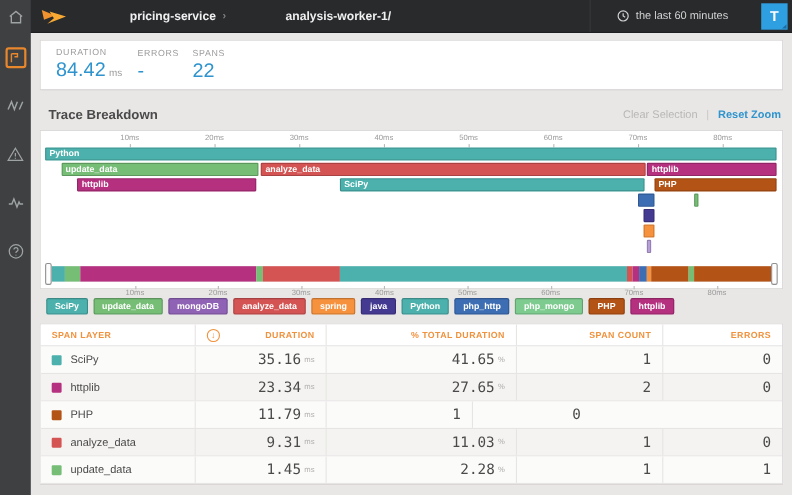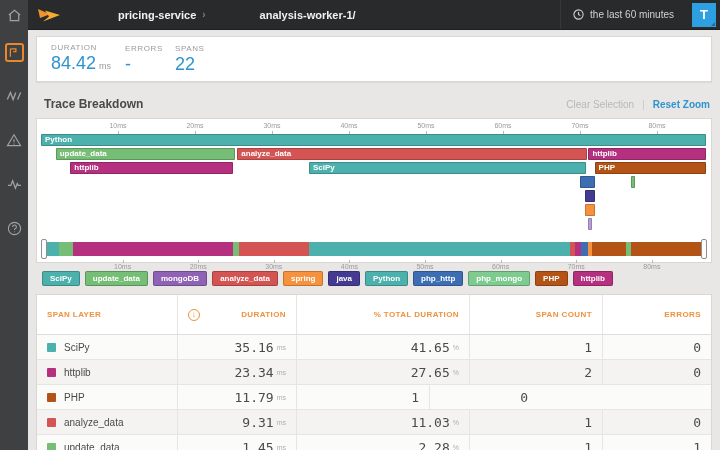--- a/index.html
+++ b/index.html
@@ -7,21 +7,21 @@
   body { font-family:"Liberation Sans", sans-serif; background:#e9e7e6; position:relative; }
 
   
   .sidebar { position:absolute; left:0; top:0; width:28px; height:450px; background:#3e4042; z-index:5; }
   .topbar  { position:absolute; left:0; top:0; width:720px; height:30px; background:#282a2c; border-bottom:1px solid #1d1f20; z-index:4; display:flex; align-items:center; }
   .topbar-inner { margin-left:28px; display:flex; align-items:center; width:692px; height:100%; }
   .logo { width:26px; height:18px; margin:0 8px 0 8px; }
   .crumb { color:#f1f1f1; font-size:11px; font-weight:bold;margin-left:48px; }
   .crumb-sep { color:#7d8082; font-size:10px; margin:0 6px; font-weight:bold; }
   .topbar-right { margin-left:auto; display:flex; align-items:center; height:100%; }
-  .time-range { display:flex; align-items:center; gap:6px; color:#d2d2d2; font-size:10px; padding:0 12px; height:100%; border-left:1px solid #35383a; }
+  .time-range { display:flex; align-items:center; gap:6px; color:#d2d2d2; font-size:10px; padding:0 24px; height:100%; border-left:1px solid #35383a; }
   .avatar { width:24px; height:24px; background:#2e9fe0; color:#fff; font-size:13px; font-weight:bold; display:flex; align-items:center; justify-content:center; margin:0 4px 0 6px; position:relative; }
   .avatar:after { content:""; position:absolute; right:1px; bottom:1px; border-left:4px solid transparent; border-bottom:4px solid #1b6ea3; }
 
   .side-item { width:28px; display:flex; align-items:center; justify-content:center; }
   .side-home { height:30px; }
   .side-btn  { height:44px; }
   .active-box { width:19px; height:19px; border:2px solid #e8872c; border-radius:3px; display:flex; align-items:center; justify-content:center; }
 
   
   .main { position:absolute; left:28px; top:30px; width:692px; height:420px; padding:6px 8px 0 8px; }
@@ -52,21 +52,21 @@
   .mm-handle { position:absolute; top:0; width:6px; height:20px; background:#fdfdfd; border:1px solid #8f8f8f; border-radius:2px; z-index:2; cursor:ew-resize; }
   .mm-axis { height:11px; margin:1px 6px 0 6px; }
   .mm-axis .tick-label { top:3px; }
   .mm-axis .tick-mark { top:0; }
 
   .legend { display:flex; gap:5px; padding:8px 2px 8px 6px; }
   .chip { font-size:8px; font-weight:bold; color:#fff; padding:3px 8px; border-radius:2px; box-shadow:inset 0 0 0 1px rgba(0,0,0,.22); cursor:pointer; white-space:nowrap; }
 
   .table-card { margin-top:0; }
   .trow { display:flex; height:25px; align-items:stretch; border-bottom:1px solid #e7e5e4; }
-  .thead-row { height:40px; border-bottom:1px solid #ddd; background:#fff; }
+  .thead-row { height:20px; border-bottom:1px solid #ddd; background:#fff; }
   .tcell { display:flex; align-items:center; padding:0 10px; font-size:10px; color:#4a4a4a; border-left:1px solid #e7e5e4; justify-content:flex-end; }
   .tcell:first-child { border-left:none; justify-content:flex-start; }
   .th { font-size:8px; font-weight:bold; color:#f0913c; letter-spacing:.4px; }
   .c0 { width:140px; } .c1 { width:119px; } .c2 { width:173px; } .c3 { width:133px; } .c4 { width:109px; }
   .trow:nth-child(odd):not(.thead-row) { background:#fbfbfa; }
   .trow:nth-child(even) { background:#f4f3f1; }
   .swatch { width:9px; height:9px; border-radius:1px; margin-right:8px; flex:none; }
   .num { font-family:"DejaVu Sans Mono", monospace; font-size:13px; color:#4a4a4a; }
   .unit { font-size:7px; color:#b0aeac; margin-left:3px; }
   .sort-badge { width:12px; height:12px; border:1px solid #f0913c; border-radius:50%; color:#f0913c; font-size:8px; line-height:10px; text-align:center; margin-right:auto; cursor:pointer; }

